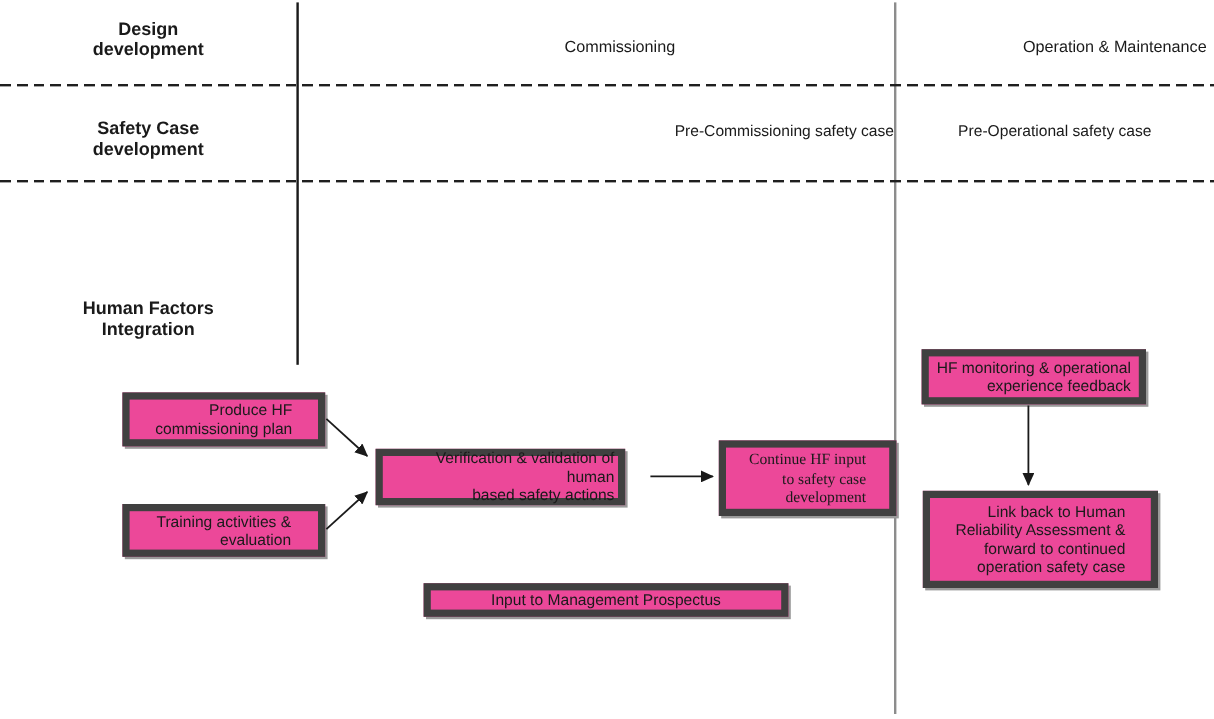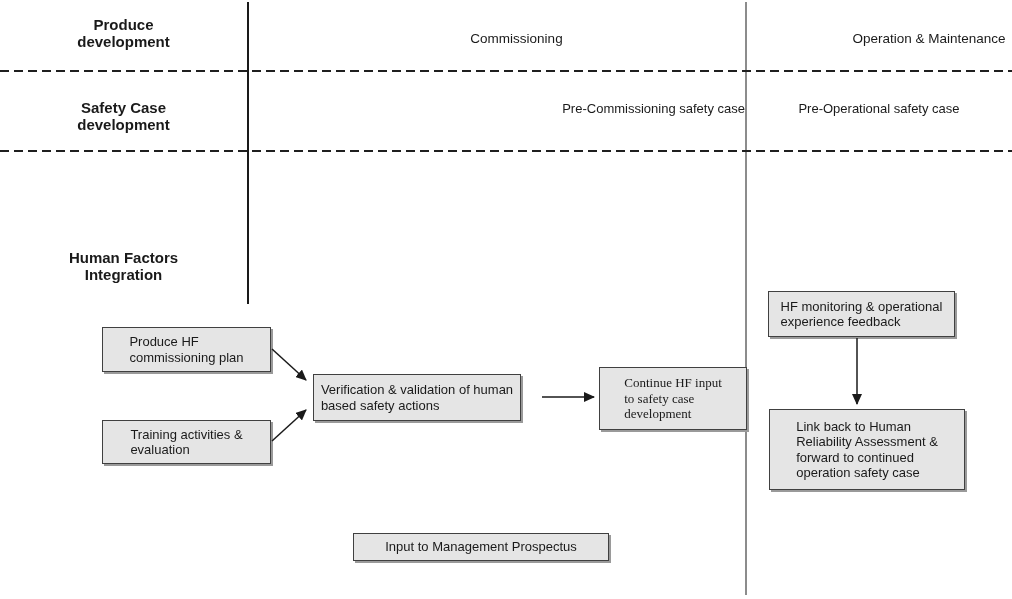--- a/index.html
+++ b/index.html
@@ -36,48 +36,48 @@
   .vline.black { background: #1a1a1a; }
   .vline.gray  { background: #8c8c8c; }
   .dash-line {
     position: absolute;
     left: 0; width: 1012px; height: 2px;
     background: repeating-linear-gradient(to right, #1f1f1f 0 9px, transparent 9px 14px);
   }
   .box {
     position: absolute;
     box-sizing: border-box;
-    border: 1px solid #404040;
-    background: #e5e5e5;
+    border: 6px solid #404040;
+    background: #ec4899;
     box-shadow: 2px 2px 0 #9a9a9a;
     display: flex;
     align-items: center;
     justify-content: center;
-    text-align: left;
+    text-align: right;
     font-size: 13px;
     line-height: 15.5px;
     white-space: pre-line;
     padding: 1px 3px;
   }
   svg.arrows {
     position: absolute;
     left: 0; top: 0;
     width: 1012px; height: 599px;
     pointer-events: none;
   }
 </style>
 </head>
 <body>
 
 <div class="vline black" style="left:247px; top:2px; height:302px;"></div>
 <div class="vline gray" style="left:745px; top:2px; height:593px;"></div>
 <div class="dash-line" style="top:70px;"></div>
 <div class="dash-line" style="top:150px;"></div>
 
-<div class="row-label" style="left:0; top:16px; width:247px;">Produce
+<div class="row-label" style="left:0; top:16px; width:247px;">Design
 development</div>
 <div class="row-label" style="left:0; top:99px; width:247px;">Safety Case
 development</div>
 <div class="row-label" style="left:0; top:249px; width:247px;">Human Factors
 Integration</div>
 
 <div class="col-header" style="left:248px; top:31px; width:497px;">Commissioning</div>
 <div class="col-header" style="left:746px; top:31px; width:266px;padding-left:30px;">Operation &amp; Maintenance</div>
 
 <div class="lane-cell" style="left:248px; top:101px; width:497px;text-align:right;">Pre-Commissioning safety case</div>
@@ -91,21 +91,21 @@
 based safety actions</div>
 <div class="box" style="left:599px; top:367px; width:148px; height:63px;font-family:Liberation Serif, serif;">Continue HF input
 to safety case
 development</div>
 <div class="box" style="left:768px; top:291px; width:187px; height:46px;">HF monitoring &amp; operational
 experience feedback</div>
 <div class="box" style="left:769px; top:409px; width:196px; height:81px;">Link back to Human
 Reliability Assessment &amp;
 forward to continued
 operation safety case</div>
-<div class="box" style="left:353px; top:533px; width:256px; height:28px;">Input to Management Prospectus</div>
+<div class="box" style="left:353px; top:486px; width:304px; height:28px;">Input to Management Prospectus</div>
 
 <svg class="arrows" viewBox="0 0 1012 599">
   <defs>
     <marker id="arrowhead" markerUnits="userSpaceOnUse" markerWidth="11" markerHeight="10" refX="10" refY="5" orient="auto">
       <path d="M0,0 L11,5 L0,10 Z" fill="#1a1a1a"></path>
     </marker>
   </defs>
   <line x1="272" y1="349" x2="306" y2="380" stroke="#1a1a1a" stroke-width="1.5" marker-end="url(#arrowhead)"></line>
   <line x1="272" y1="441" x2="306" y2="410" stroke="#1a1a1a" stroke-width="1.5" marker-end="url(#arrowhead)"></line>
   <line x1="542" y1="397" x2="594" y2="397" stroke="#1a1a1a" stroke-width="1.5" marker-end="url(#arrowhead)"></line>

